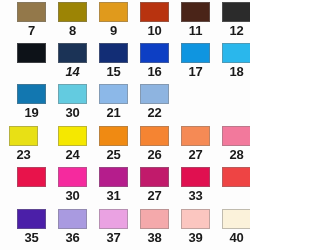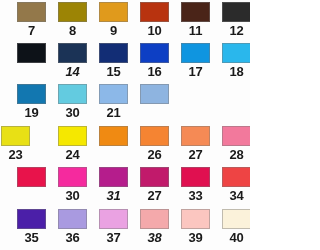--- a/index.html
+++ b/index.html
@@ -108,80 +108,81 @@
       <div class="cell" style="left: 57px; top: 84px;">
         <div class="chip" title="turquoise" style="width: 29px; height: 20px; background: rgb(99, 203, 224);"></div>
         <div class="chip-label">30</div>
       </div>
       <div class="cell" style="left: 98px; top: 84px;">
         <div class="chip" title="light-blue" style="width: 29px; height: 20px; background: rgb(140, 184, 232);"></div>
         <div class="chip-label">21</div>
       </div>
       <div class="cell" style="left: 139px; top: 84px;">
         <div class="chip" title="periwinkle-blue" style="width: 29px; height: 20px; background: rgb(142, 180, 224);"></div>
+        <div class="chip-label">22</div>
       </div>
-      <div class="cell" style="left: 0; top: 126px;">
+      <div class="cell" style="left: 8px; top: 126px;">
         <div class="chip" title="yellow" style="width: 29px; height: 20px; background: rgb(232, 224, 21);"></div>
         <div class="chip-label">23</div>
       </div>
       <div class="cell" style="left: 57px; top: 126px;">
         <div class="chip" title="bright-yellow" style="width: 29px; height: 20px; background: rgb(245, 232, 0);"></div>
         <div class="chip-label">24</div>
       </div>
       <div class="cell" style="left: 98px; top: 126px;">
         <div class="chip" title="orange" style="width: 29px; height: 20px; background: rgb(240, 138, 18);"></div>
+        <div class="chip-label">25</div>
       </div>
       <div class="cell" style="left: 139px; top: 126px;">
         <div class="chip" title="orange-light" style="width: 29px; height: 20px; background: rgb(245, 132, 50);"></div>
         <div class="chip-label">26</div>
       </div>
       <div class="cell" style="left: 180px; top: 126px;">
         <div class="chip" title="salmon-orange" style="width: 29px; height: 20px; background: rgb(245, 138, 85);"></div>
         <div class="chip-label">27</div>
       </div>
       <div class="cell" style="left: 221px; top: 126px;">
         <div class="chip" title="pink" style="width: 29px; height: 20px; background: rgb(242, 121, 156);"></div>
         <div class="chip-label">28</div>
       </div>
       <div class="cell" style="left: 16px; top: 167px;">
         <div class="chip" title="crimson" style="width: 29px; height: 20px; background: rgb(232, 19, 75);"></div>
       </div>
       <div class="cell" style="left: 57px; top: 167px;">
         <div class="chip" title="magenta" style="width: 29px; height: 20px; background: rgb(245, 42, 158);"></div>
         <div class="chip-label">30</div>
       </div>
-      <div class="cell" style="left: 98px; top: 167px; font-style: italic;">
+      <div class="cell" style="left: 98px; top: 167px;">
         <div class="chip" title="purple-magenta" style="width: 29px; height: 20px; background: rgb(181, 29, 140);"></div>
         <div class="chip-label">31</div>
       </div>
       <div class="cell" style="left: 139px; top: 167px;">
         <div class="chip" title="deep-pink" style="width: 29px; height: 20px; background: rgb(193, 26, 107);"></div>
         <div class="chip-label">27</div>
       </div>
       <div class="cell" style="left: 180px; top: 167px;">
         <div class="chip" title="rose-red" style="width: 29px; height: 20px; background: rgb(224, 16, 80);"></div>
         <div class="chip-label">33</div>
       </div>
       <div class="cell" style="left: 221px; top: 167px;">
         <div class="chip" title="red-coral" style="width: 29px; height: 20px; background: rgb(238, 68, 68);"></div>
-        <div class="chip-label">34</div>
       </div>
       <div class="cell" style="left: 16px; top: 209px;">
         <div class="chip" title="violet" style="width: 29px; height: 20px; background: rgb(75, 31, 168);"></div>
         <div class="chip-label">35</div>
       </div>
       <div class="cell" style="left: 57px; top: 209px;">
         <div class="chip" title="light-violet" style="width: 29px; height: 20px; background: rgb(169, 154, 224);"></div>
         <div class="chip-label">36</div>
       </div>
       <div class="cell" style="left: 98px; top: 209px;">
         <div class="chip" title="light-orchid" style="width: 29px; height: 20px; background: rgb(234, 162, 226);"></div>
         <div class="chip-label">37</div>
       </div>
-      <div class="cell" style="left: 139px; top: 209px; font-style: italic;">
+      <div class="cell" style="left: 139px; top: 209px;">
         <div class="chip" title="light-pink" style="width: 29px; height: 20px; background: rgb(244, 169, 171);"></div>
         <div class="chip-label">38</div>
       </div>
       <div class="cell" style="left: 180px; top: 209px;">
         <div class="chip" title="pale-pink" style="width: 29px; height: 20px; background: rgb(251, 198, 192);"></div>
         <div class="chip-label">39</div>
       </div>
       <div class="cell" style="left: 221px; top: 209px;">
         <div class="chip" title="cream" style="width: 29px; height: 20px; background: rgb(251, 242, 218);"></div>
         <div class="chip-label">40</div>

